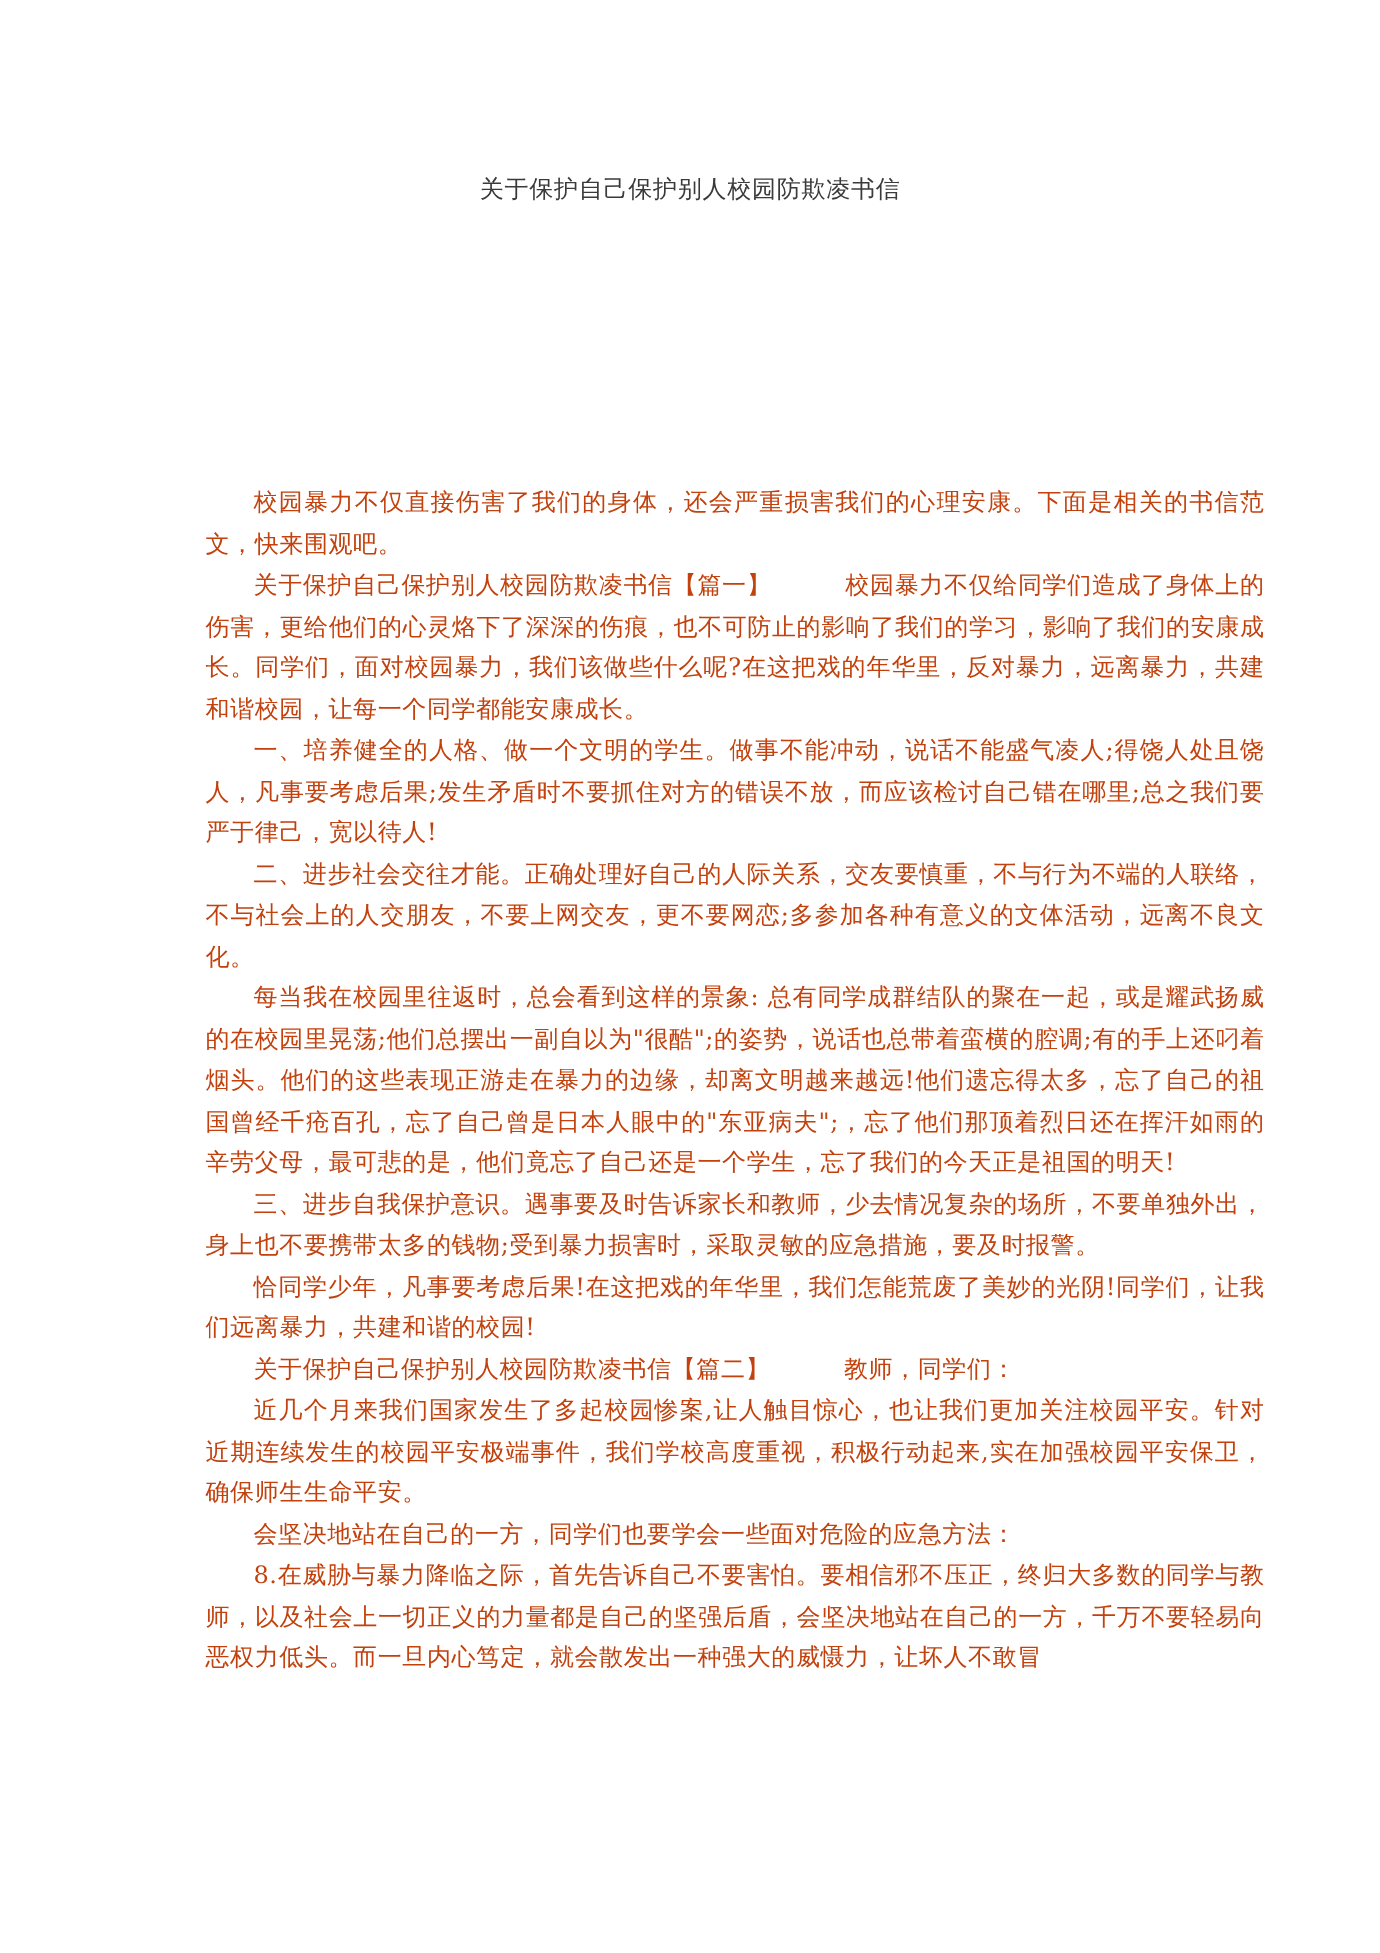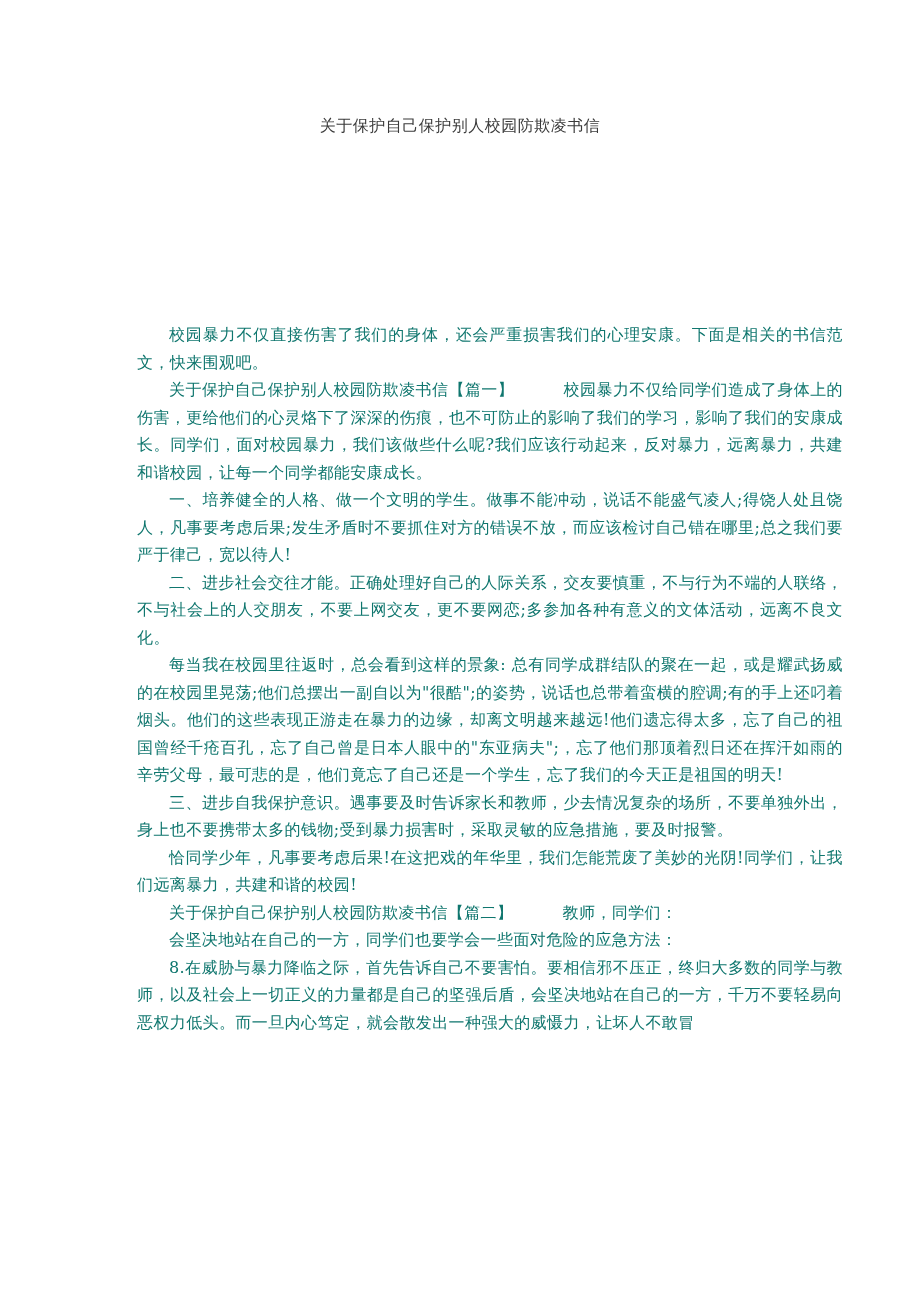--- a/index.html
+++ b/index.html
@@ -39,36 +39,37 @@
     top: 321px;
     left: 137px;
     width: 706px;
   }
   .paragraph {
     margin: 0;
     font-size: 16px;
     line-height: 27.5px;
     text-align: justify;
     text-indent: 2em;
-    color: #0f766e;
+    color: #c2410c;
     letter-spacing: 0.4px;
     word-break: break-all;
   }
 </style>
 </head>
 <body>
 
 <div class="page">
   <h1 class="doc-title">关于保护自己保护别人校园防欺凌书信</h1>
   <div class="doc-body">
 
   <p class="paragraph">校园暴力不仅直接伤害了我们的身体，还会严重损害我们的心理安康。下面是相关的书信范文，快来围观吧。</p>
-      <p class="paragraph">关于保护自己保护别人校园防欺凌书信【篇一】　　　校园暴力不仅给同学们造成了身体上的伤害，更给他们的心灵烙下了深深的伤痕，也不可防止的影响了我们的学习，影响了我们的安康成长。同学们，面对校园暴力，我们该做些什么呢?我们应该行动起来，反对暴力，远离暴力，共建和谐校园，让每一个同学都能安康成长。</p>
+      <p class="paragraph">关于保护自己保护别人校园防欺凌书信【篇一】　　　校园暴力不仅给同学们造成了身体上的伤害，更给他们的心灵烙下了深深的伤痕，也不可防止的影响了我们的学习，影响了我们的安康成长。同学们，面对校园暴力，我们该做些什么呢?在这把戏的年华里，反对暴力，远离暴力，共建和谐校园，让每一个同学都能安康成长。</p>
       <p class="paragraph">一、培养健全的人格、做一个文明的学生。做事不能冲动，说话不能盛气凌人;得饶人处且饶人，凡事要考虑后果;发生矛盾时不要抓住对方的错误不放，而应该检讨自己错在哪里;总之我们要严于律己，宽以待人!</p>
       <p class="paragraph">二、进步社会交往才能。正确处理好自己的人际关系，交友要慎重，不与行为不端的人联络，不与社会上的人交朋友，不要上网交友，更不要网恋;多参加各种有意义的文体活动，远离不良文化。</p>
       <p class="paragraph">每当我在校园里往返时，总会看到这样的景象: 总有同学成群结队的聚在一起，或是耀武扬威的在校园里晃荡;他们总摆出一副自以为"很酷";的姿势，说话也总带着蛮横的腔调;有的手上还叼着烟头。他们的这些表现正游走在暴力的边缘，却离文明越来越远!他们遗忘得太多，忘了自己的祖国曾经千疮百孔，忘了自己曾是日本人眼中的"东亚病夫";，忘了他们那顶着烈日还在挥汗如雨的辛劳父母，最可悲的是，他们竟忘了自己还是一个学生，忘了我们的今天正是祖国的明天!</p>
       <p class="paragraph">三、进步自我保护意识。遇事要及时告诉家长和教师，少去情况复杂的场所，不要单独外出，身上也不要携带太多的钱物;受到暴力损害时，采取灵敏的应急措施，要及时报警。</p>
       <p class="paragraph">恰同学少年，凡事要考虑后果!在这把戏的年华里，我们怎能荒废了美妙的光阴!同学们，让我们远离暴力，共建和谐的校园!</p>
       <p class="paragraph">关于保护自己保护别人校园防欺凌书信【篇二】　　　教师，同学们：</p>
+      <p class="paragraph">近几个月来我们国家发生了多起校园惨案,让人触目惊心，也让我们更加关注校园平安。针对近期连续发生的校园平安极端事件，我们学校高度重视，积极行动起来,实在加强校园平安保卫，确保师生生命平安。</p>
       <p class="paragraph">会坚决地站在自己的一方，同学们也要学会一些面对危险的应急方法：</p>
       <p class="paragraph">8.在威胁与暴力降临之际，首先告诉自己不要害怕。要相信邪不压正，终归大多数的同学与教师，以及社会上一切正义的力量都是自己的坚强后盾，会坚决地站在自己的一方，千万不要轻易向恶权力低头。而一旦内心笃定，就会散发出一种强大的威慑力，让坏人不敢冒</p>
     </div>
 </div>
 
 </body></html>

